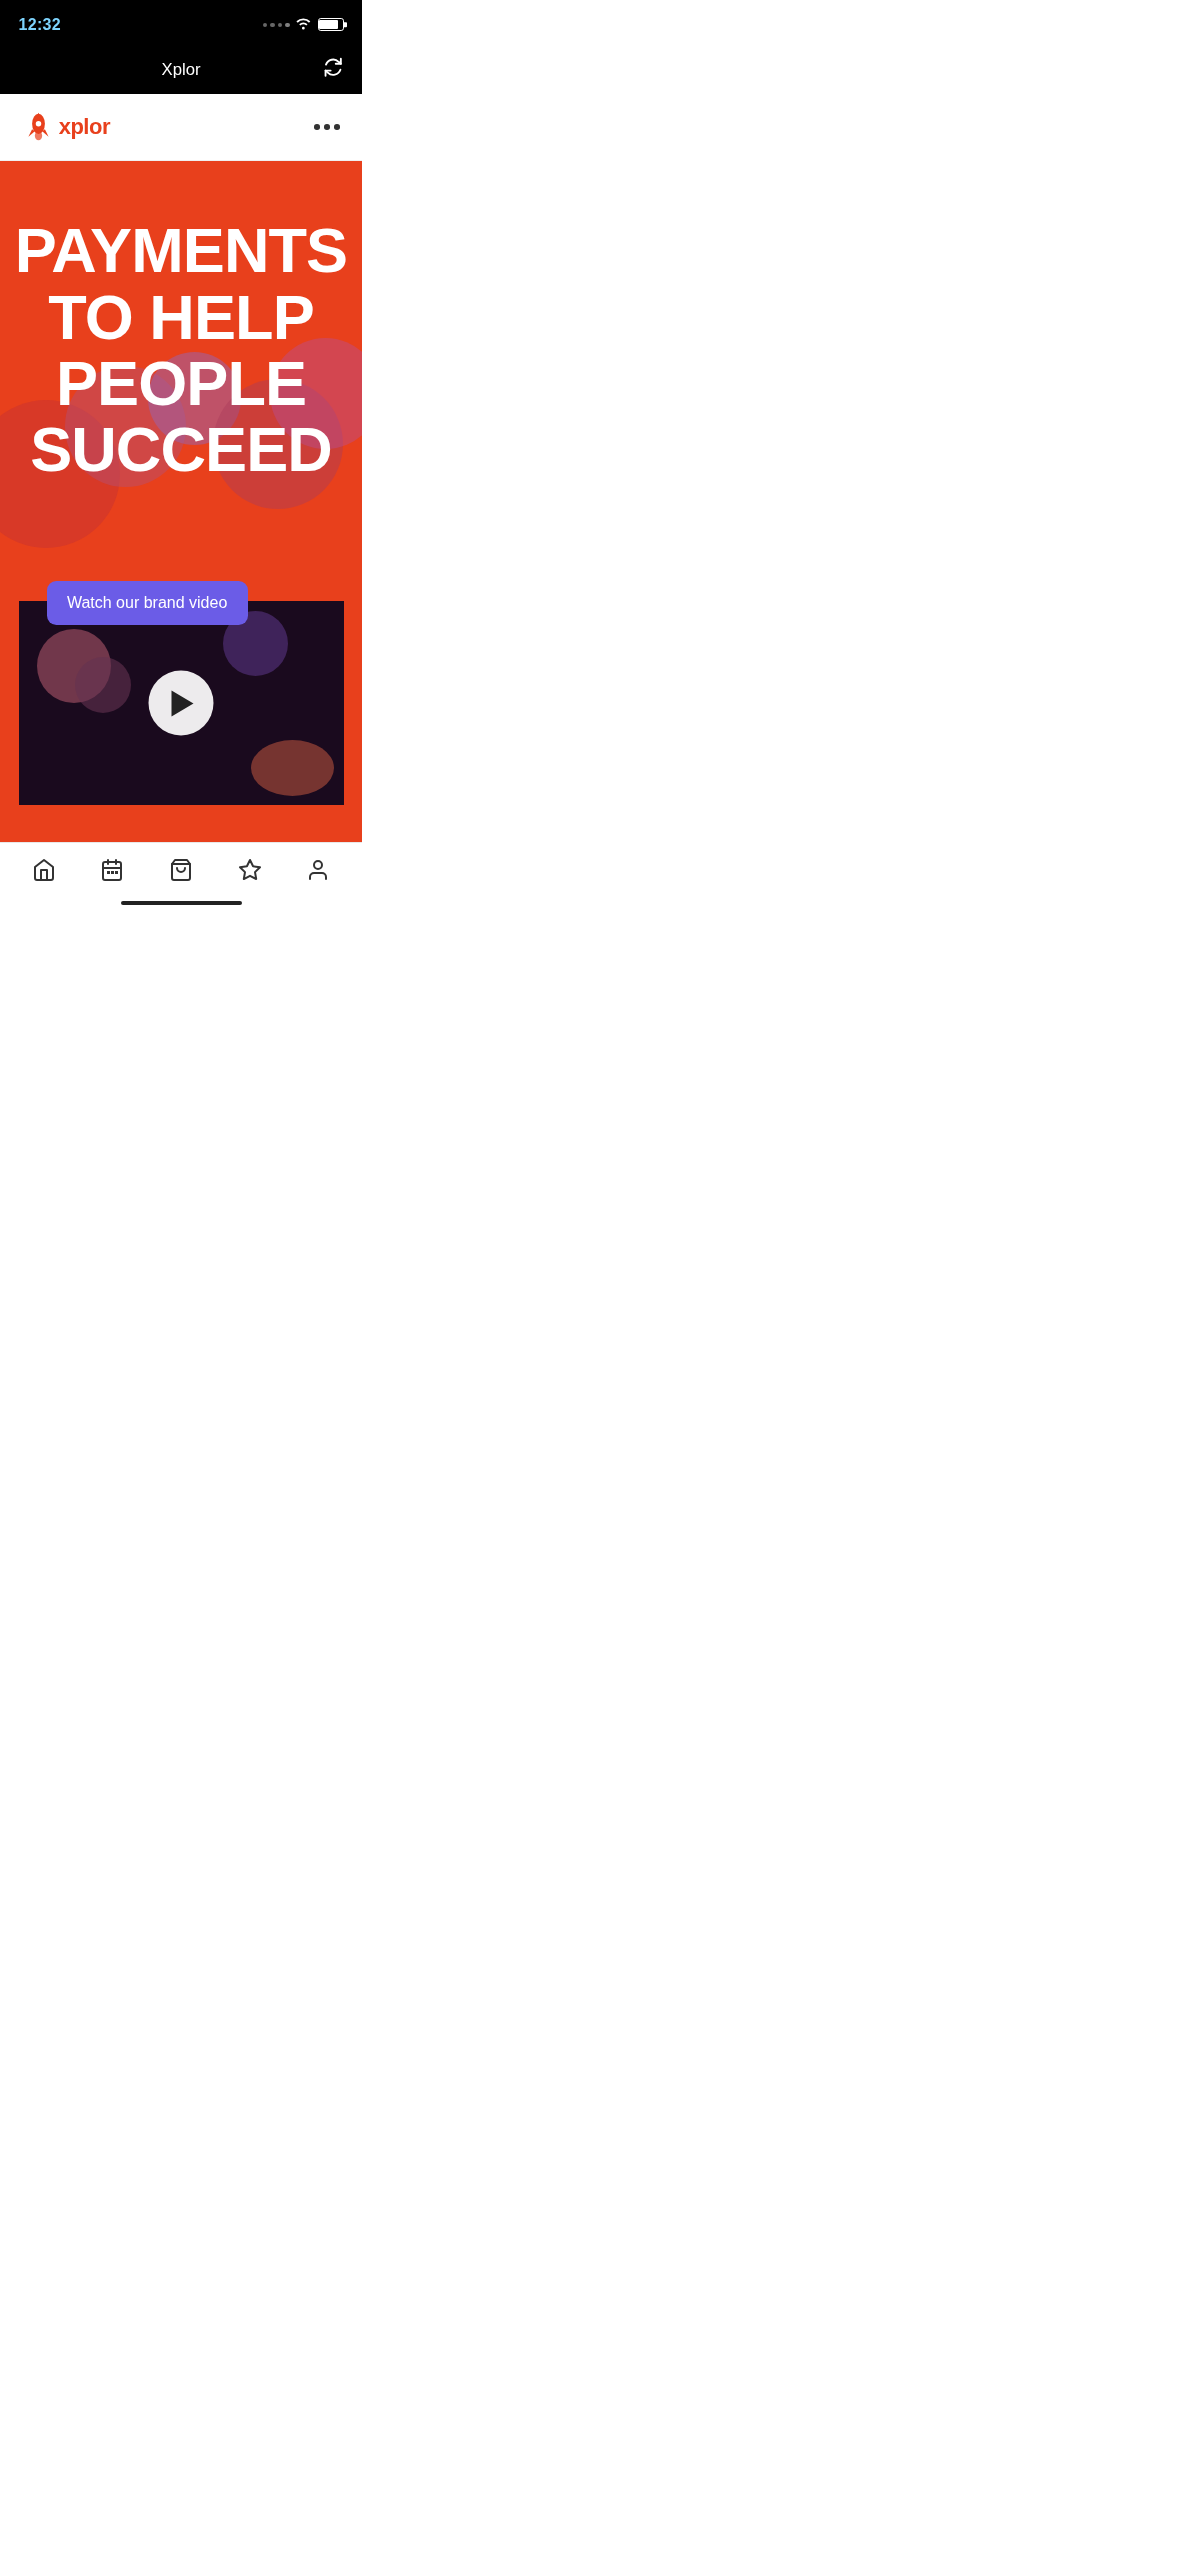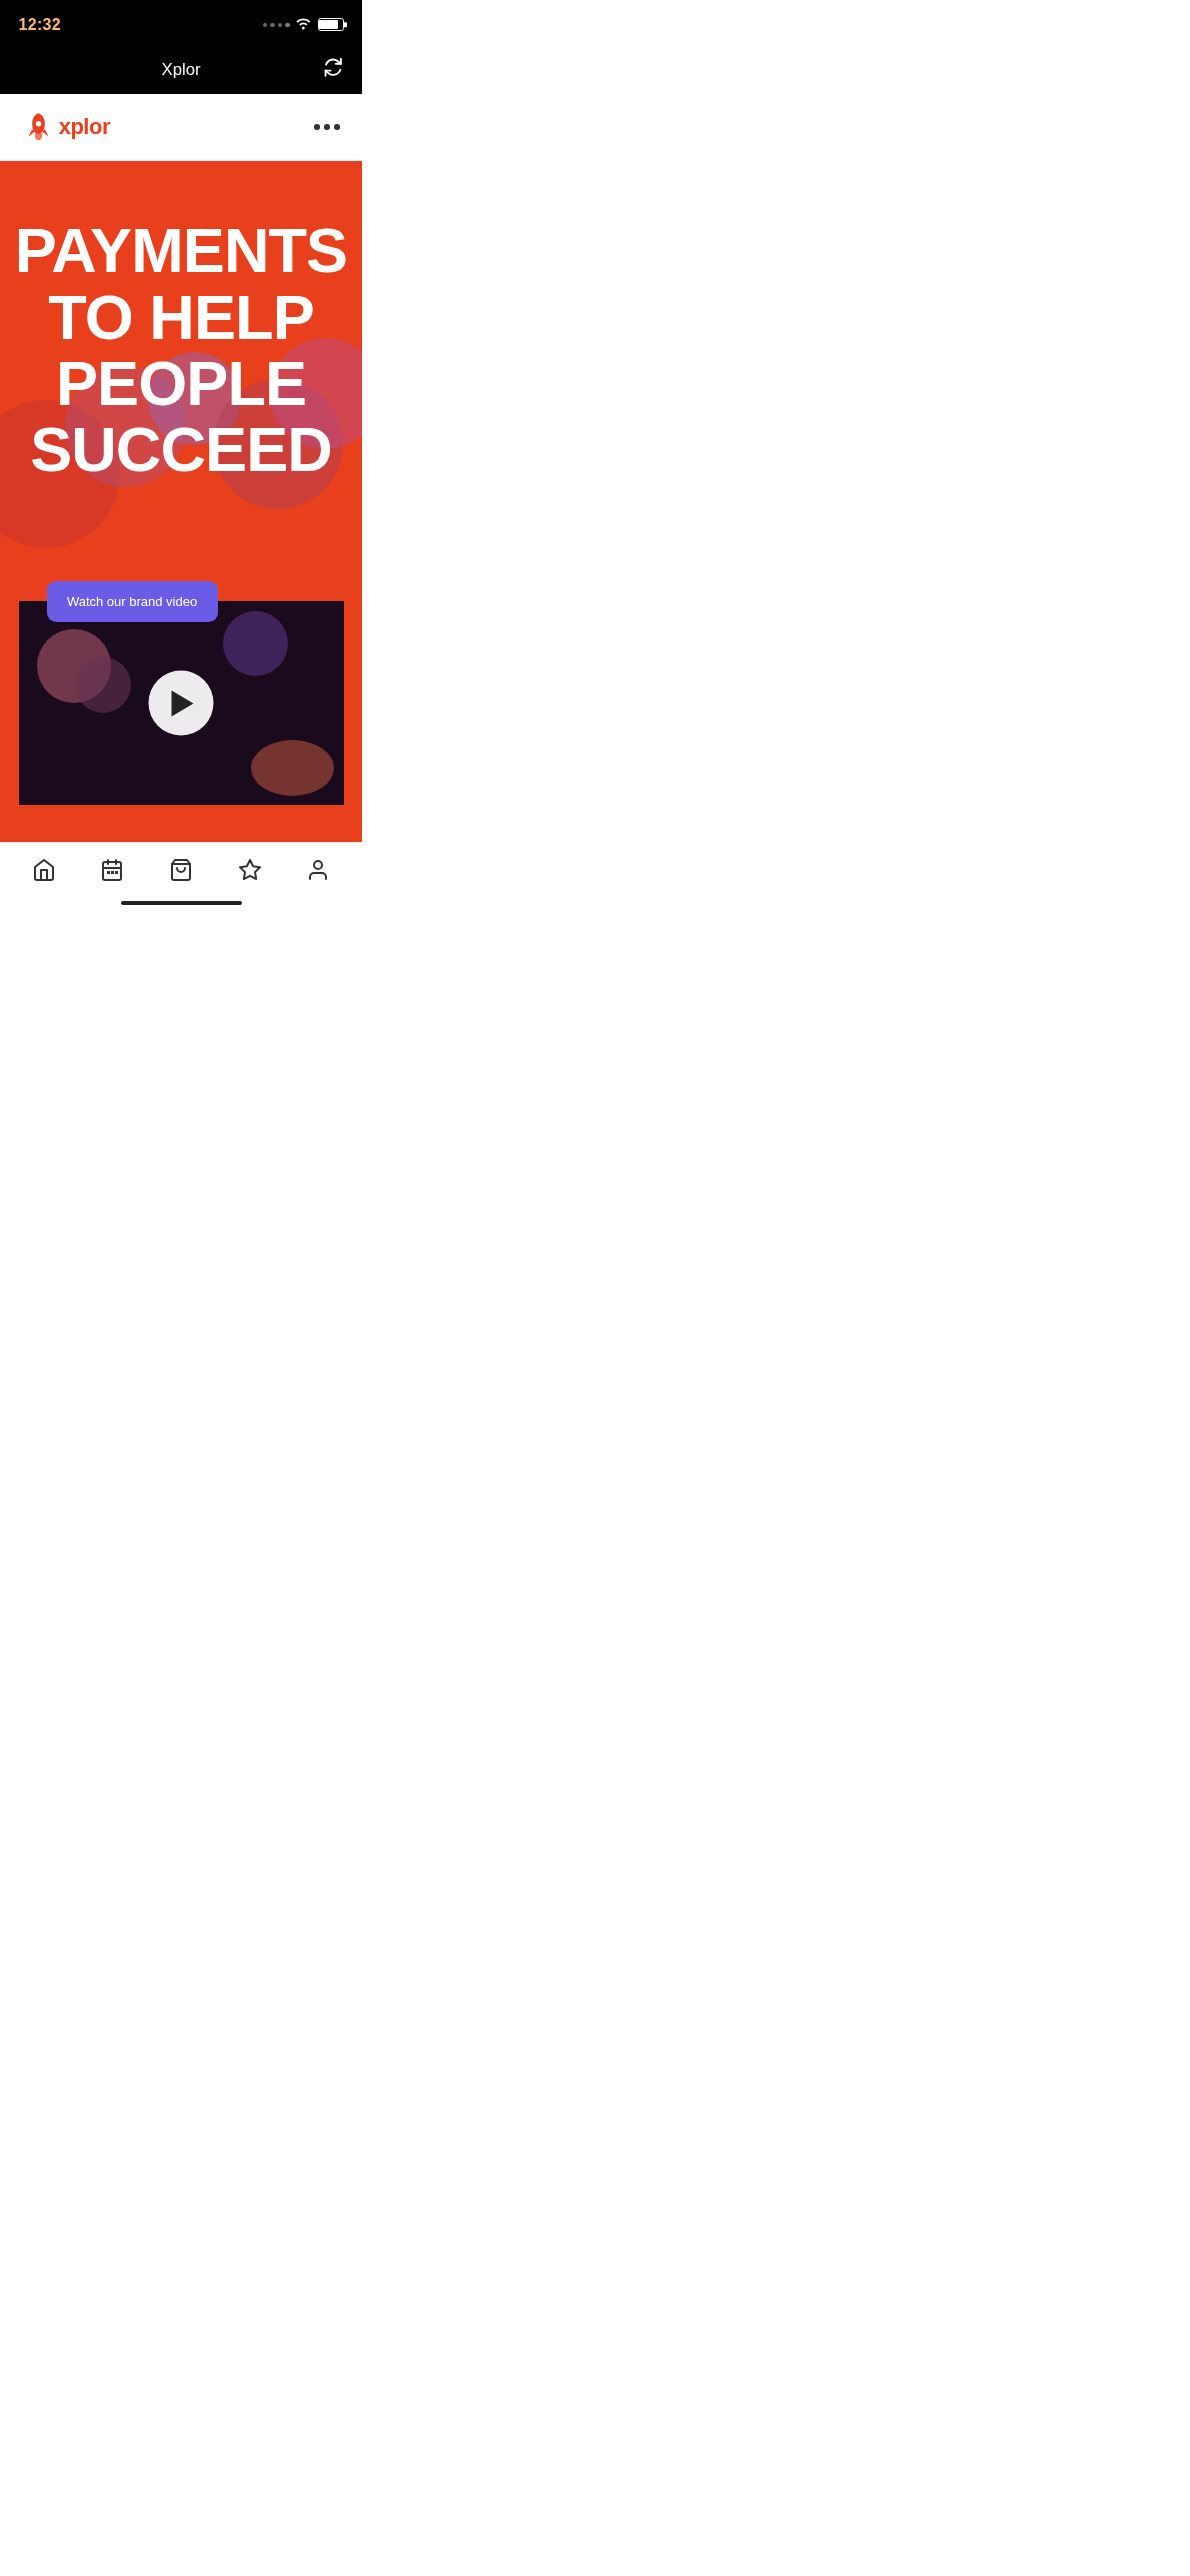--- a/index.html
+++ b/index.html
@@ -9,21 +9,21 @@
       width: 362px;
       min-height: 783px;
       font-family: -apple-system, BlinkMacSystemFont, 'Helvetica Neue', Arial, sans-serif;
       background: #fff;
       overflow-x: hidden;
     }
 
     
     .status-bar {
       background: #000;
-      color: #fdba74;
+      color: #7dd3fc;
       display: flex;
       align-items: center;
       justify-content: space-between;
       padding: 13px 18.5px 9.3px;
       height: 46px;
     }
 
     .status-time {
       font-size: 16px;
       font-weight: 600;
@@ -238,21 +238,21 @@
     .video-label-container {
       position: absolute;
       top: -20.4px;
       left: 28px;
       z-index: 10;
     }
 
     .video-label {
       background: #6B5CE7;
       color: #fff;
-      font-size: 13px;
+      font-size: 16px;
       font-weight: 500;
       padding: 13px 20.4px;
       border-radius: 9.3px;
       white-space: nowrap;
     }
 
     
     .video-bokeh-container {
       position: absolute;
       top: 0; left: 0; right: 0; bottom: 0;

